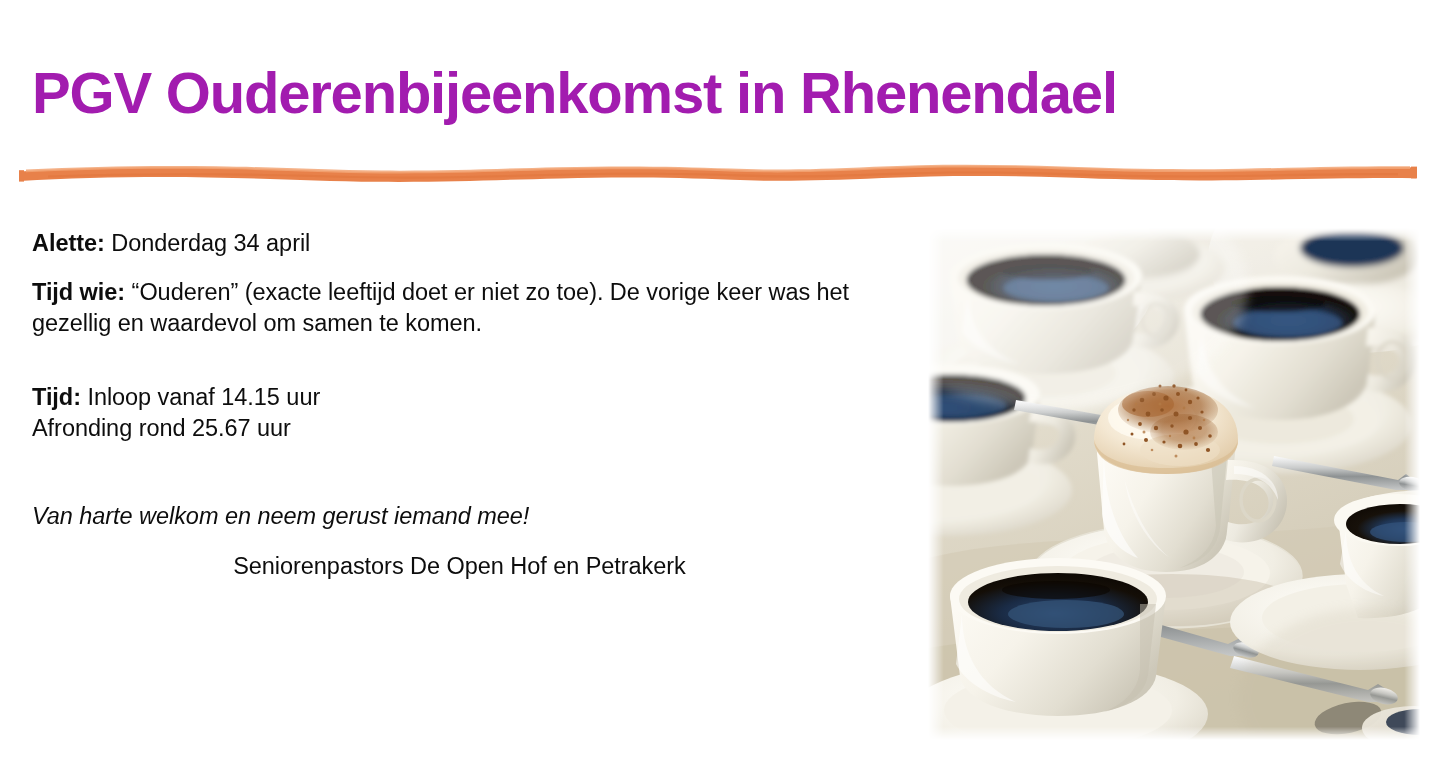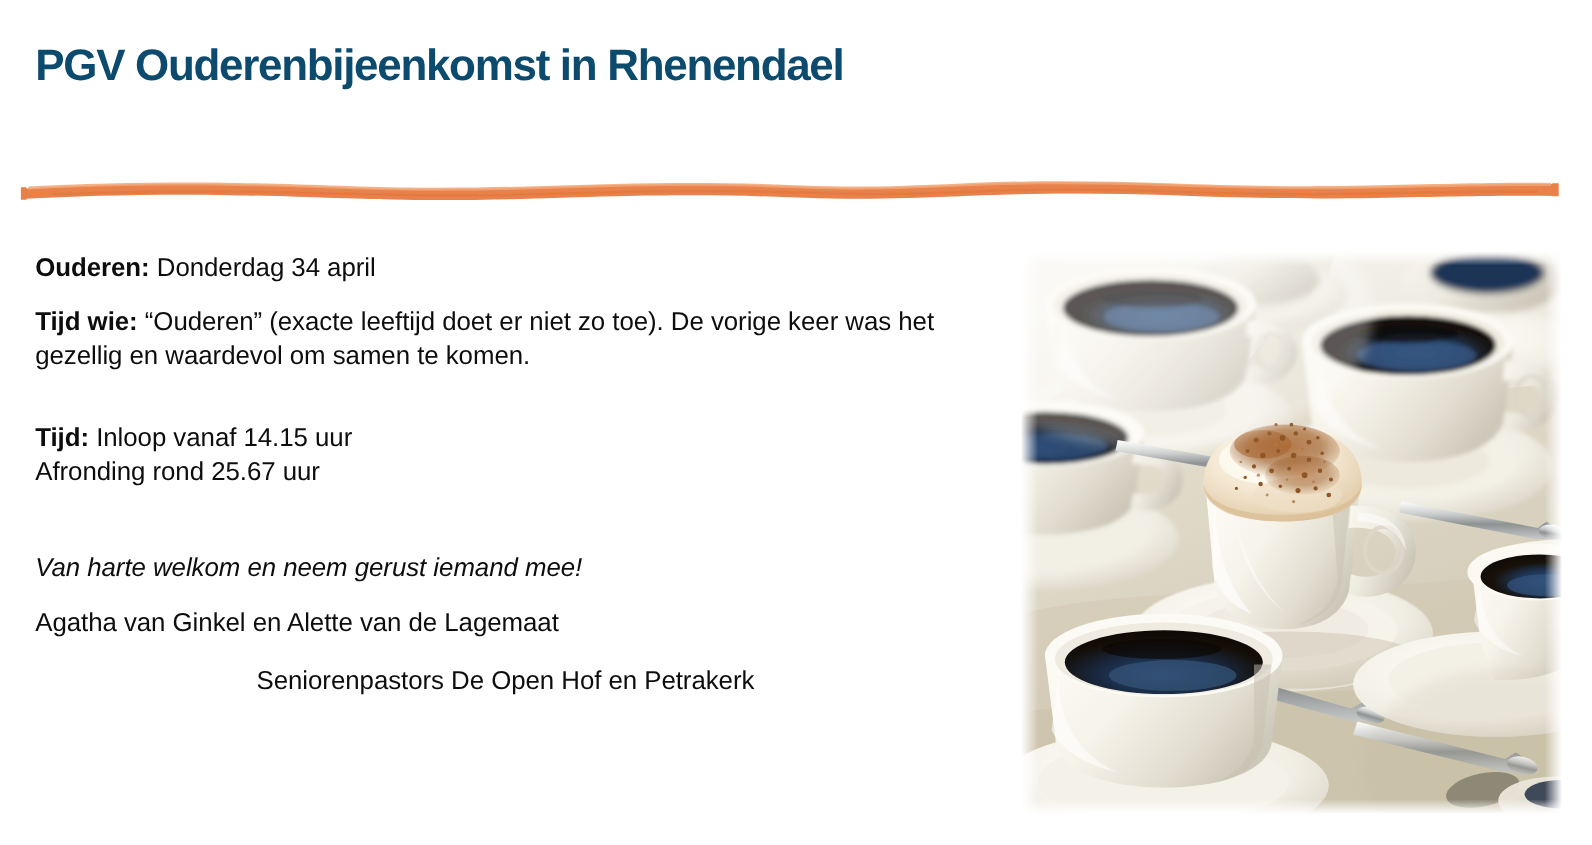--- a/index.html
+++ b/index.html
@@ -15,27 +15,27 @@
     overflow: hidden;
     font-family: "Liberation Sans", sans-serif;
     color: #0a0a0a;
     position: relative;
   }
 
   
   .slide-title {
     position: absolute;
     left: 32px;
-    top: 11px;
+    top: 22px;
     width: 1200px;
-    font-size: 40px;
+    font-size: 58px;
     font-weight: bold;
     letter-spacing: -1.2px;
     line-height: 1.12;
-    color: #0c4a6e;
+    color: #a21caf;
     white-space: nowrap;
   }
 
   
   .divider-wrap {
     position: absolute;
     left: 18px;
     top: 158px;
     width: 1400px;
     height: 30px;
@@ -160,37 +160,36 @@
 
     <rect x="1" y="12.2" width="5" height="11.4" fill="#E8814A"></rect>
 
     <rect x="1393" y="8.6" width="6" height="11.8" fill="#E8814A"></rect>
   </svg>
 </div>
 
 <div class="text-col">
 
   <p class="para">
-    <b class="lbl">Ouderen:</b><span> Donderdag 34 april</span>
+    <b class="lbl">Alette:</b><span> Donderdag 34 april</span>
   </p>
 
   <p class="para">
     <b class="lbl">Tijd wie:</b><span> “Ouderen” (exacte leeftijd doet er niet zo toe). De vorige keer was het gezellig en waardevol om samen te komen.</span>
   </p>
 
 
   <p class="para tijd">
     <b class="lbl">Tijd:</b><span> Inloop vanaf 14.15 uur</span>
   </p>
   <p class="para tight">Afronding rond 25.67 uur</p>
 
   <div class="spacer-gap"></div>
 
   <p class="para italic">Van harte welkom en neem gerust iemand mee!</p>
-  <p class="para sig">Agatha van Ginkel en Alette van de Lagemaat</p>
   <p class="para sig-last">Seniorenpastors De Open Hof en Petrakerk</p>
 </div>
 
 <div class="photo">
   <svg viewBox="0 0 492 512" preserveAspectRatio="xMidYMid slice">
     <defs>
 
       <linearGradient id="tableG" x1="0" y1="0" x2="0.35" y2="1">
         <stop offset="0%" stop-color="#F3F0E7"></stop>
         <stop offset="40%" stop-color="#E2DCCC"></stop>

